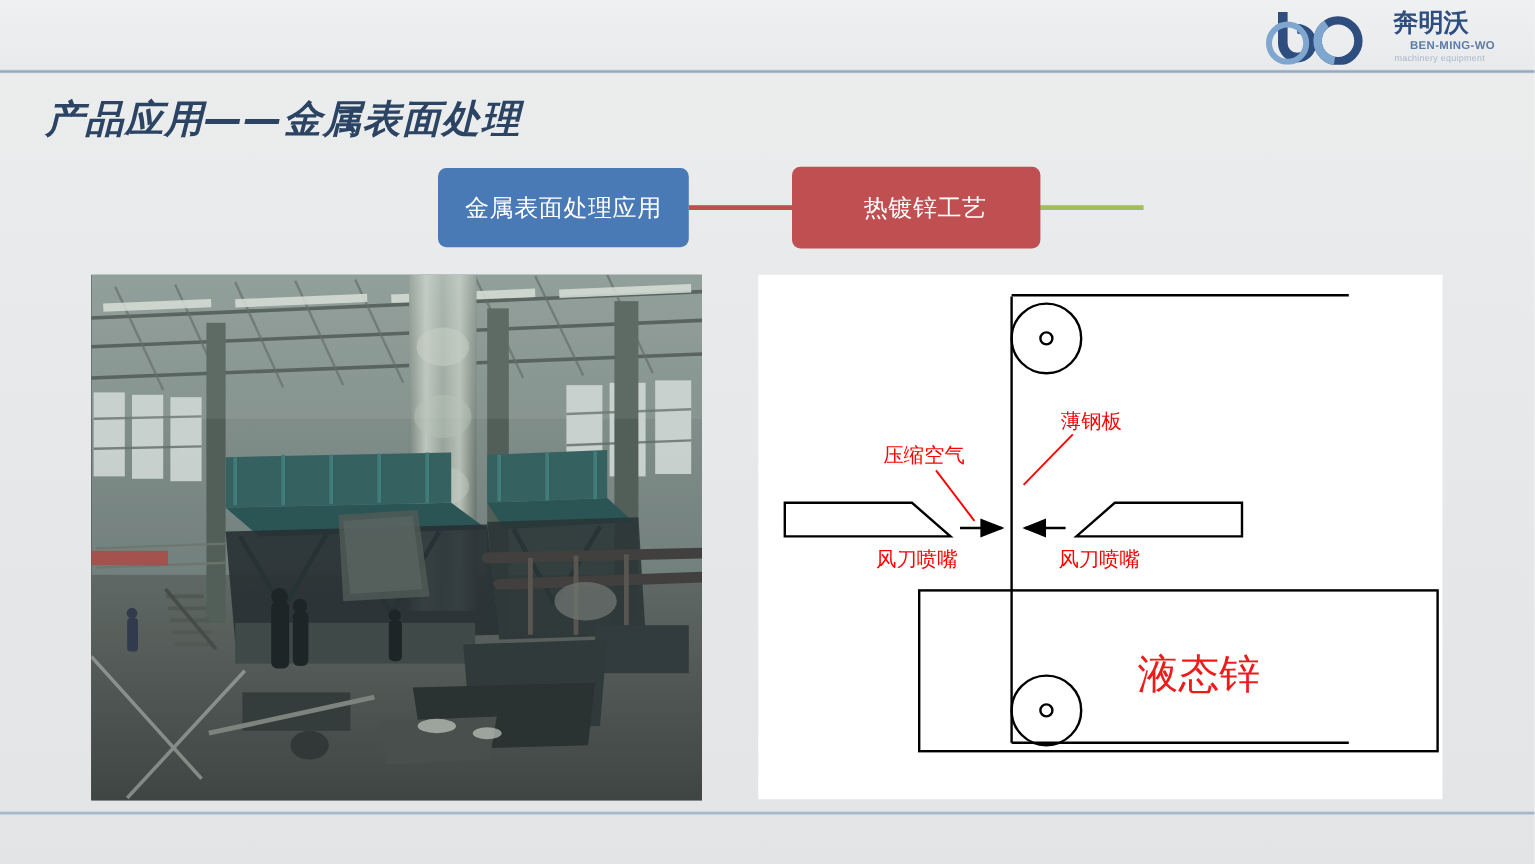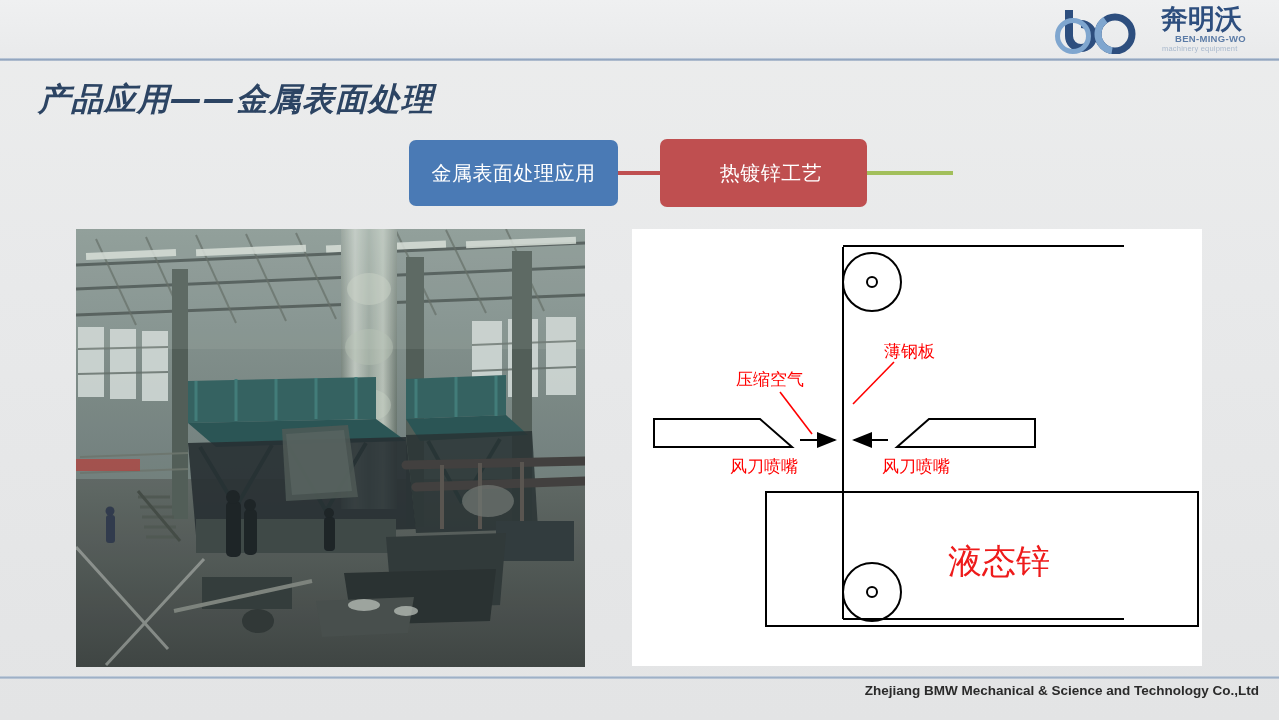--- a/index.html
+++ b/index.html
@@ -41,21 +41,21 @@
   }
   #logo-text {
     position: absolute;
     left: 106px; top: 0px;
     width: 112px; height: 52px;
   }
   .logo-cn {
     position: absolute;
     left: 0; top: 0px;
     font-family: "DejaVu Sans", sans-serif;
-    font-size: 27px;
+    font-size: 21px;
     font-weight: bold;
     color: #2d4e7e;
     letter-spacing: 0px;
     white-space: nowrap;
     line-height: 30px;
   }
   .logo-en {
     position: absolute;
     left: 0; top: 29px;
     font-size: 9.5px;
@@ -204,21 +204,21 @@
       <div class="logo-en">BEN-MING-WO</div>
       <div class="logo-sub">machinery equipment</div>
     </div>
   </div>
 
   <div id="page-title">产品应用——金属表面处理</div>
 
   <div id="flow">
     <div class="connector" id="connector-0" style="background: rgb(191, 79, 80);"></div>
     <div class="connector" id="connector-1" style="background: rgb(162, 191, 91);"></div>
-    <div class="flow-box" id="flow-box-0" style="background: rgb(74, 122, 181); margin-left: 44px;">金属表面处理应用</div>
+    <div class="flow-box" id="flow-box-0" style="background: rgb(74, 122, 181);">金属表面处理应用</div>
     <div class="flow-box" id="flow-box-1" style="background: rgb(191, 79, 80); padding-left: 15px;">热镀锌工艺</div>
   </div>
 
   <div id="photo">
     <svg width="509" height="438" viewBox="0 0 509 438">
       <defs>
         <linearGradient id="sky" x1="0" y1="0" x2="0" y2="1">
           <stop offset="0%" stop-color="#8c9a95"></stop>
           <stop offset="100%" stop-color="#5d6a66"></stop>
         </linearGradient>
@@ -424,15 +424,14 @@
 
       <text x="104" y="156" fill="#ff0000" font-family="DejaVu Sans, sans-serif" font-size="17">压缩空气</text>
       <text x="252" y="128" fill="#ff0000" font-family="DejaVu Sans, sans-serif" font-size="17">薄钢板</text>
       <text x="98" y="243" fill="#ff0000" font-family="DejaVu Sans, sans-serif" font-size="17">风刀喷嘴</text>
       <text x="250" y="243" fill="#ff0000" font-family="DejaVu Sans, sans-serif" font-size="17">风刀喷嘴</text>
       <text x="316" y="344" fill="#ee1b1b" font-family="DejaVu Serif, serif" font-size="34">液态锌</text>
     </svg>
   </div>
 
   <div id="footer-rule"></div>
-  <div id="footer-company">Zhejiang BMW Mechanical &amp; Science and Technology Co.,Ltd</div>
 
 </div>
 
 </body></html>

